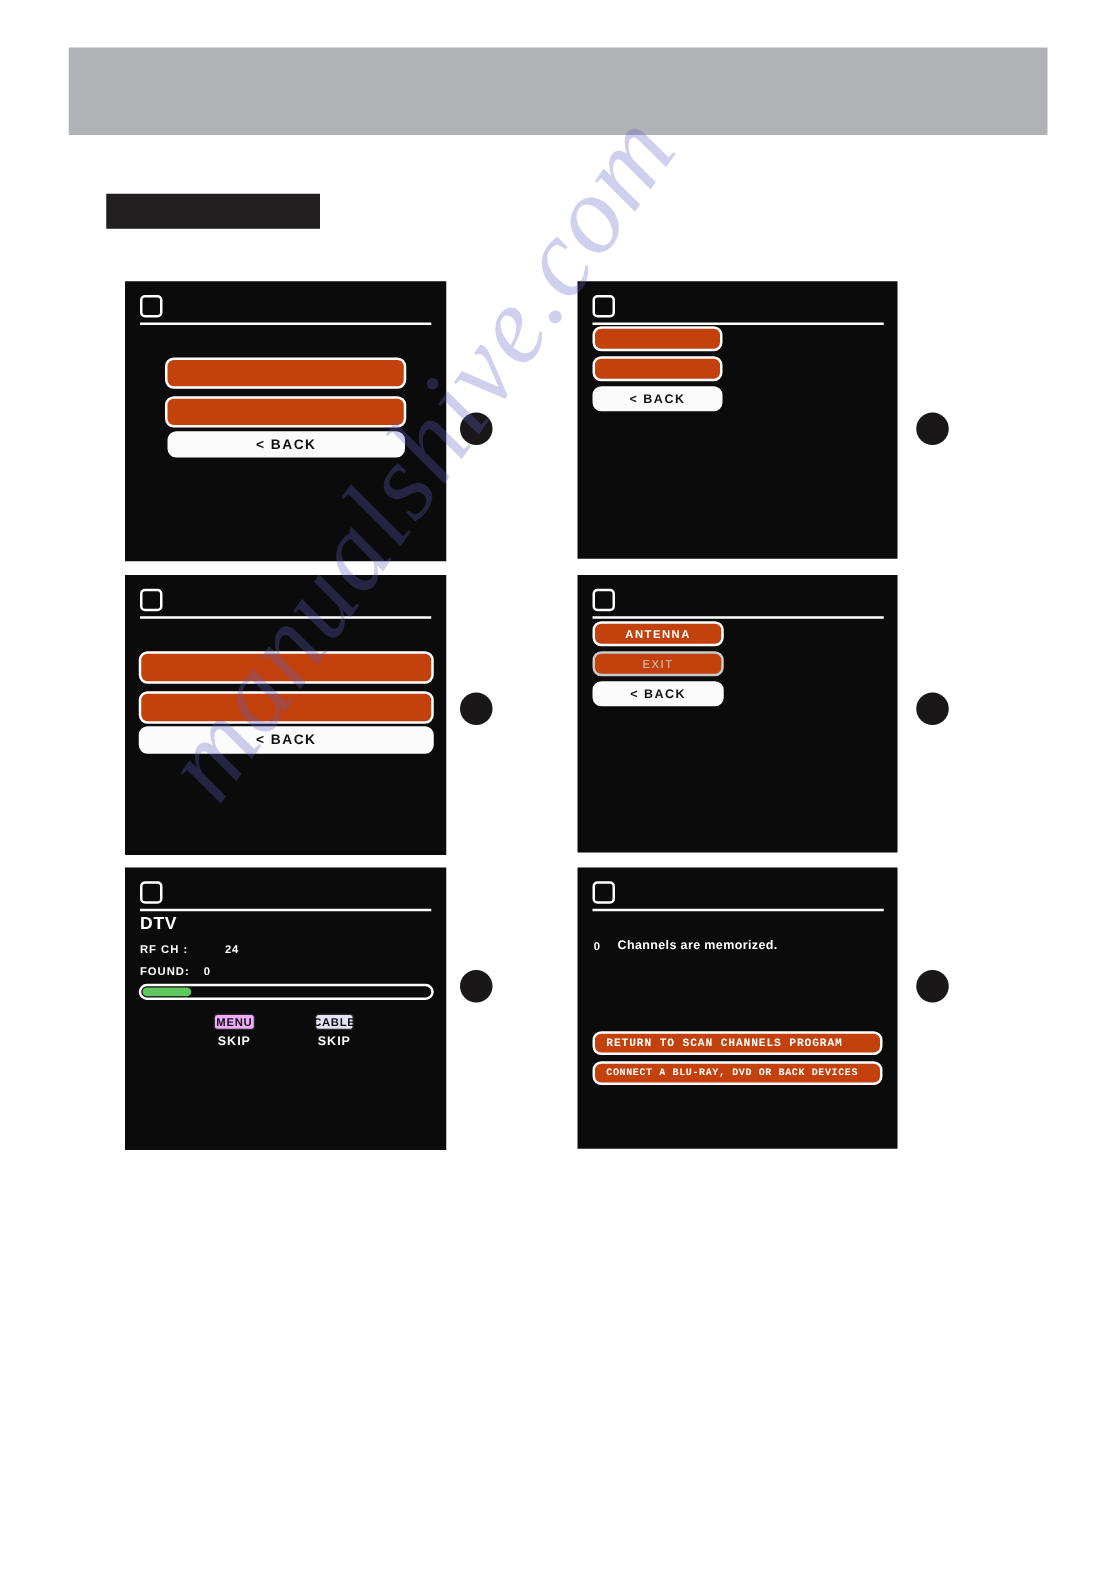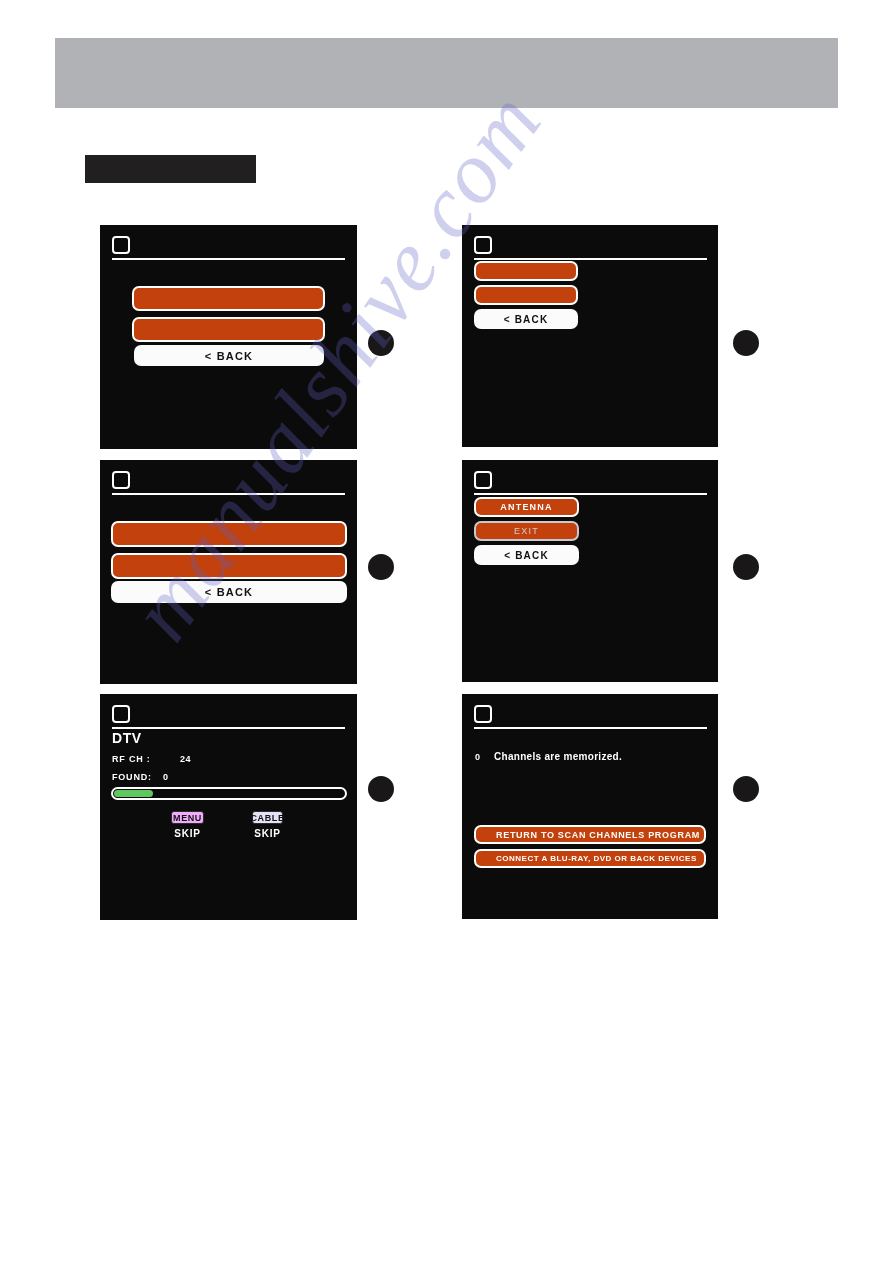--- a/index.html
+++ b/index.html
@@ -100,21 +100,22 @@
     color: #cfcfcf;
     font-weight: normal;
   }
   .opt-box.filled {
     background: #fbfbfb;
     border-color: #fbfbfb;
     color: #111111;
   }
   .opt-box.left-text {
     justify-content: flex-start;
-    padding-left: 20px;
+    padding-left: 9px;
+    font-family: Liberation Mono, monospace;
   }
 
   
   .bullet {
     position: absolute;
     width: 26px;
     height: 26px;
     border-radius: 50%;
     background: #1a1718;
     z-index: 20;

